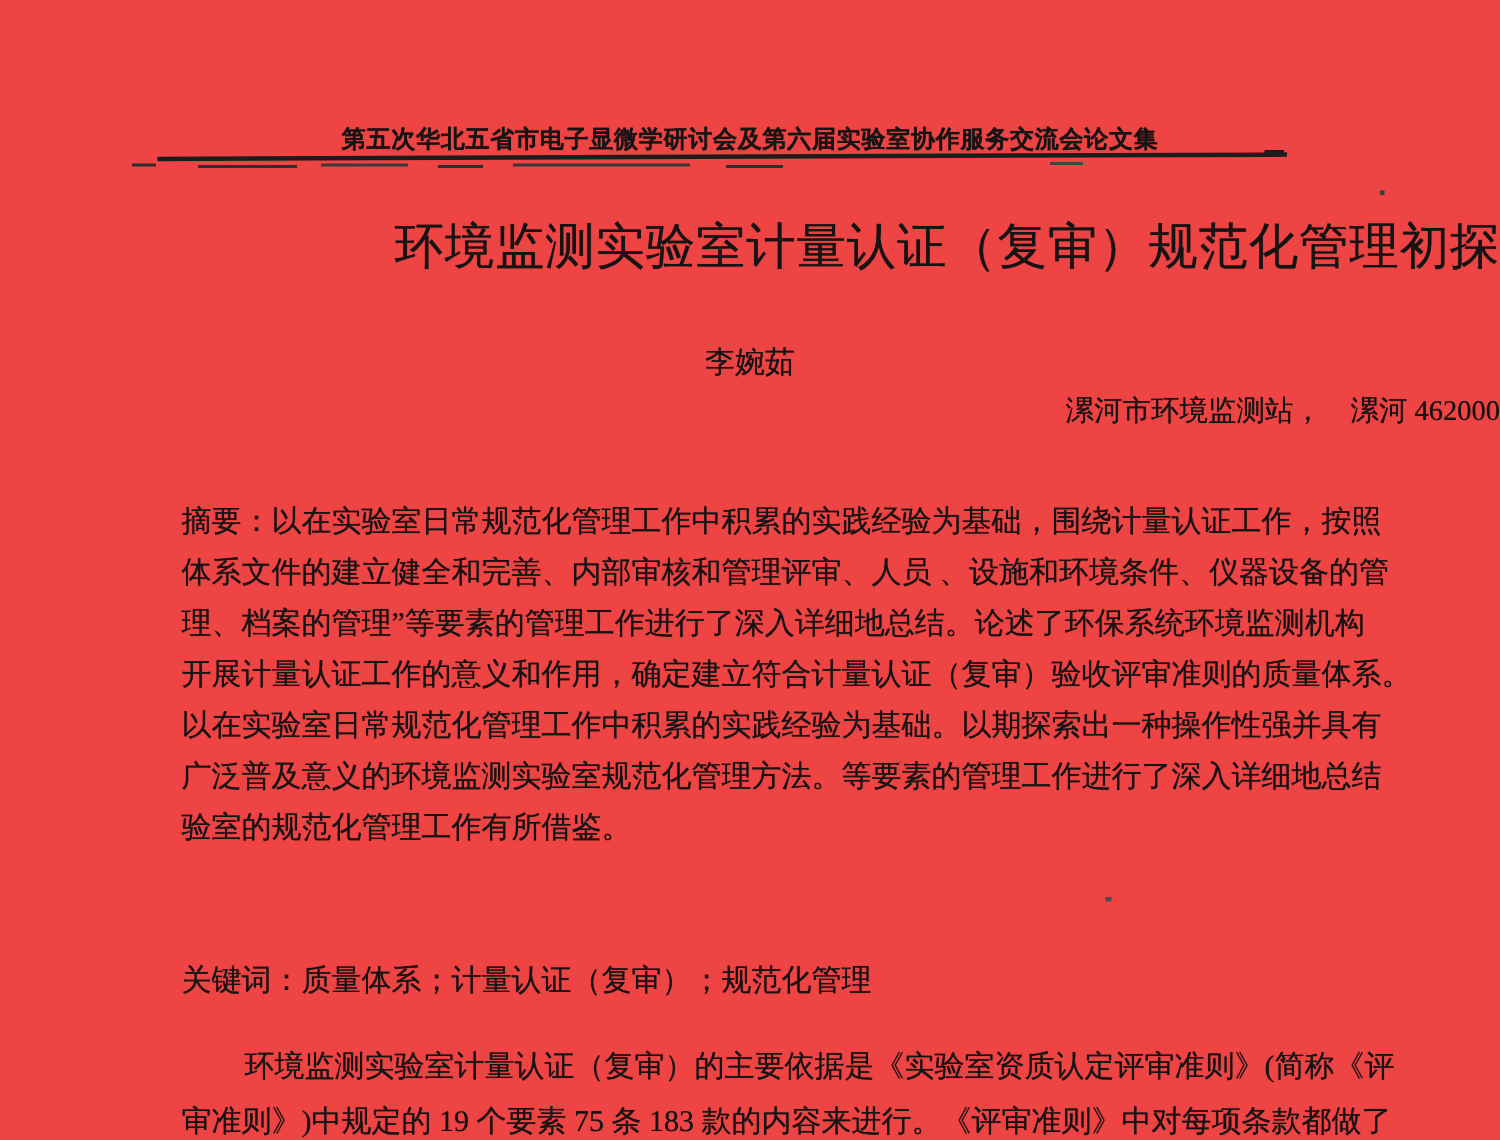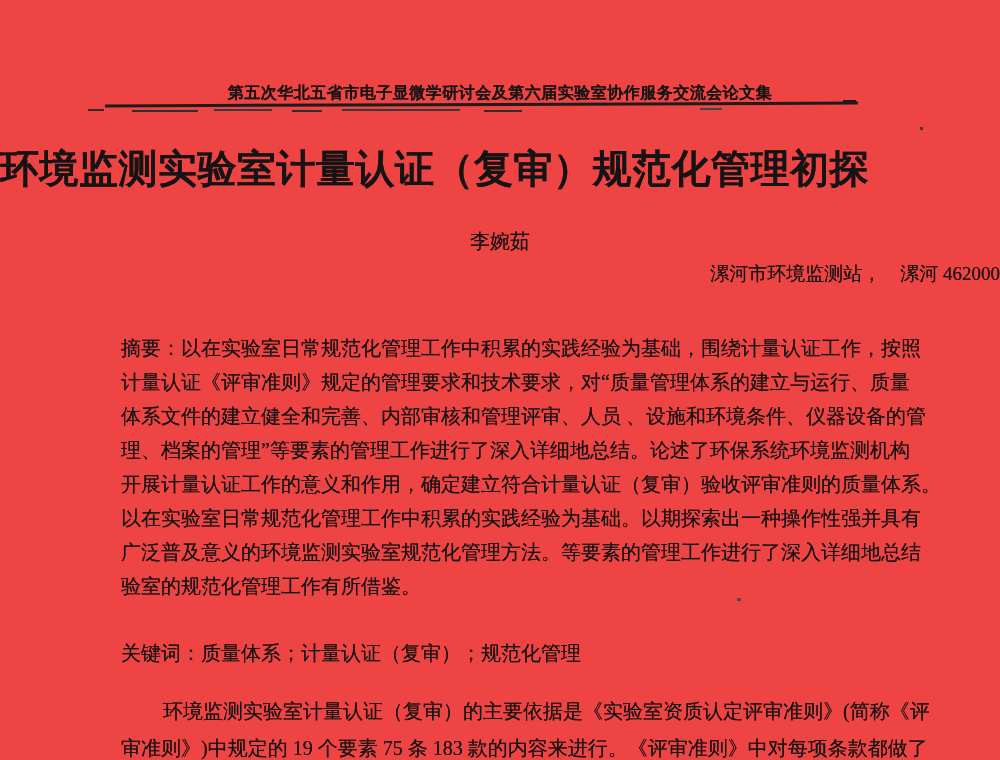--- a/index.html
+++ b/index.html
@@ -66,24 +66,24 @@
     left: 737px; top: 598px;
     width: 4px; height: 3px;
     background: #4a4a4a;
   }
   
   .paper-title {
     position: absolute;
     top: 142px;
     left: 0;
     width: 1000px;
-    text-align: left;
+    text-align: right;
     font-family: "Liberation Sans", "DejaVu Sans", sans-serif;
-    font-size: 39px;
-    font-weight: bold;
+    font-size: 33px;
+    font-weight: normal;
     letter-spacing: 0.5px;
     white-space: nowrap;
   }
   .author-name {
     position: absolute;
     top: 228px;
     left: 0;
     width: 1000px;
     text-align: center;
     font-size: 20px;
@@ -165,21 +165,20 @@
   <div class="speck-b"></div>
 
   <div class="paper-title inktext">环境监测实验室计量认证（复审）规范化管理初探</div>
 
   <div class="author-name inktext">李婉茹</div>
 
   <div class="author-affiliation inktext">漯河市环境监测站，　漯河 462000</div>
 
   <div class="abstract">
     <div class="jline inktext">摘要：以在实验室日常规范化管理工作中积累的实践经验为基础，围绕计量认证工作，按照</div>
-    <div class="jline inktext">计量认证《评审准则》规定的管理要求和技术要求，对“质量管理体系的建立与运行、质量</div>
     <div class="jline inktext">体系文件的建立健全和完善、内部审核和管理评审、人员 、设施和环境条件、仪器设备的管</div>
     <div class="jline inktext">理、档案的管理”等要素的管理工作进行了深入详细地总结。论述了环保系统环境监测机构</div>
     <div class="jline inktext">开展计量认证工作的意义和作用，确定建立符合计量认证（复审）验收评审准则的质量体系。</div>
     <div class="jline inktext">以在实验室日常规范化管理工作中积累的实践经验为基础。以期探索出一种操作性强并具有</div>
     <div class="jline inktext">广泛普及意义的环境监测实验室规范化管理方法。等要素的管理工作进行了深入详细地总结</div>
     <div class="jline lastline inktext">验室的规范化管理工作有所借鉴。</div>
   </div>
 
   <div class="keywords-line inktext">关键词：质量体系；计量认证（复审）；规范化管理</div>
 

